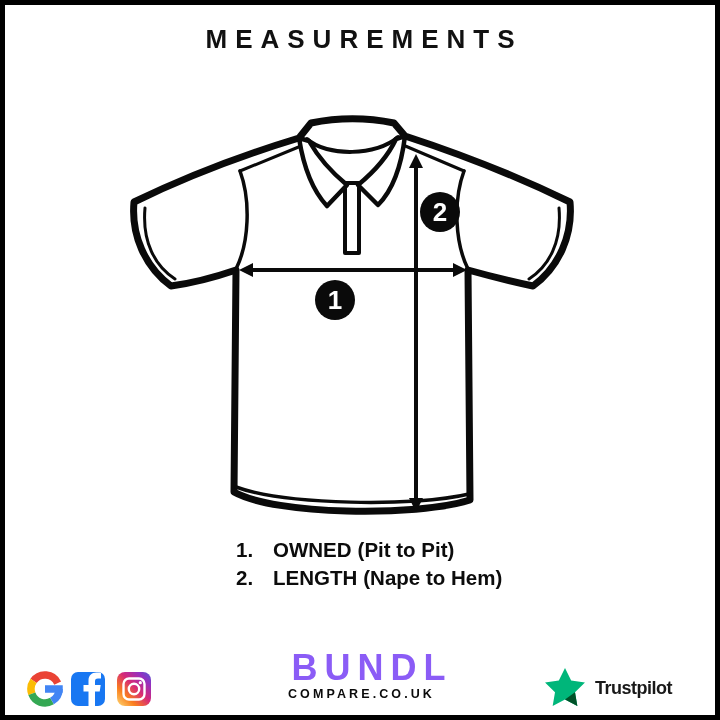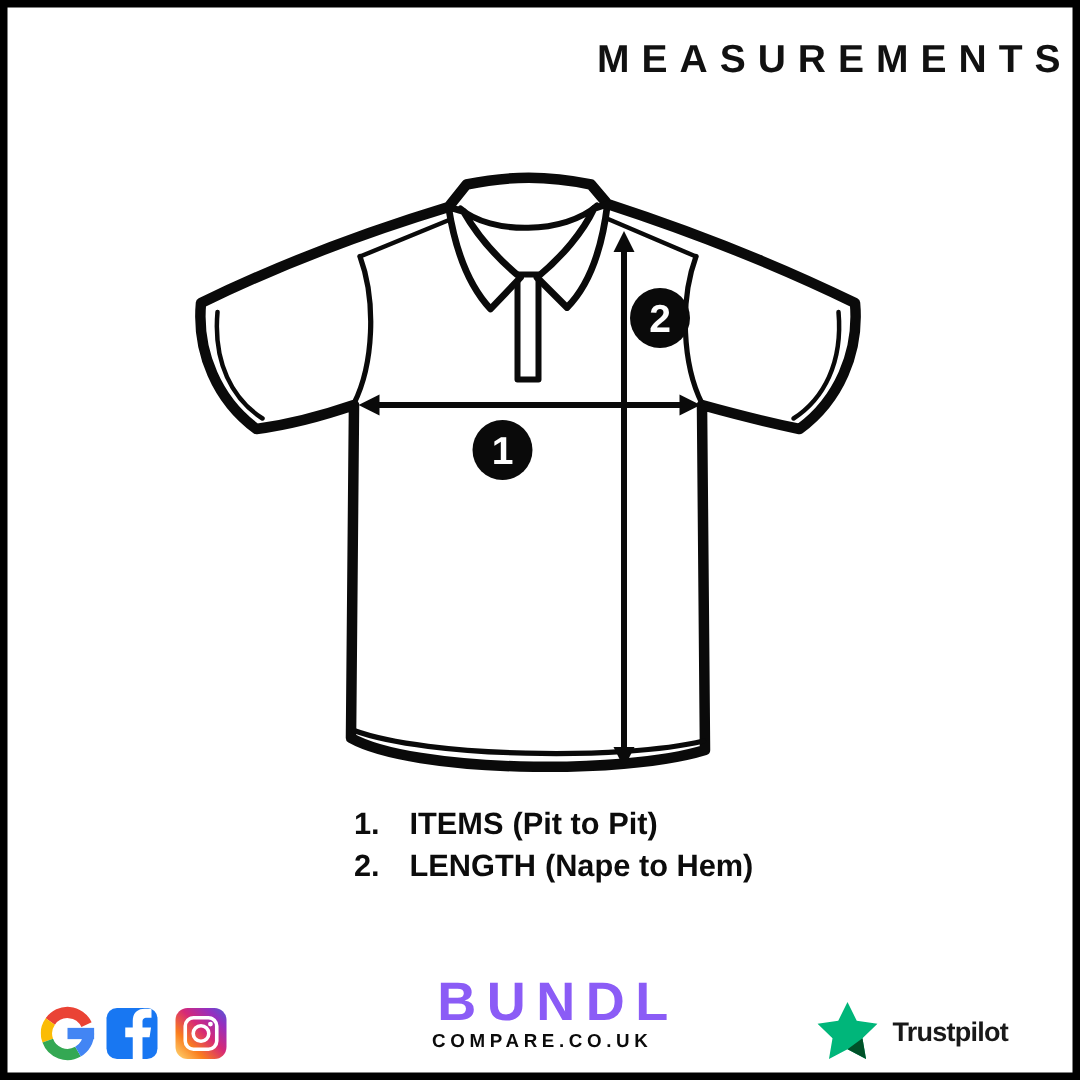--- a/index.html
+++ b/index.html
@@ -2,21 +2,21 @@
 <html><head>
 <meta charset="utf-8">
 <style>
   html,body{margin:0;padding:0;background:#888;}
   .frame{
     position:relative;width:720px;height:720px;box-sizing:border-box;
     background:#ffffff;border:5px solid #000;overflow:hidden;
     font-family:"Liberation Sans","DejaVu Sans",sans-serif;color:#111;
   }
   
-  .hdr{position:absolute;left:0;right:0;top:19px;text-align:right;}
+  .hdr{position:absolute;left:0;right:0;top:19px;text-align:center;}
   .title{font-size:26px;font-weight:bold;letter-spacing:8px;padding-left:8px;color:#111;}
   .subtitle{margin-top:9px;font-size:13px;font-weight:bold;letter-spacing:4.4px;padding-left:4px;line-height:20px;color:#151515;}
   
   .diagram{position:absolute;left:0;top:0;width:720px;height:720px;}
   
   .legend{position:absolute;left:231px;top:531px;font-size:20.5px;font-weight:bold;color:#0c0c0c;}
   .legend .row{display:flex;line-height:27.5px;}
   .legend .num{width:37px;}
   .legend .detail{margin-left:6px;}
   
@@ -90,21 +90,21 @@
     </g>
     <g>
       <circle cx="435" cy="207" r="20" fill="#0a0a0a"></circle>
       <text x="435" y="216" text-anchor="middle" fill="#ffffff" font-family="Liberation Sans, DejaVu Sans, sans-serif" font-size="26" font-weight="bold">2</text>
     </g>
   </svg>
 
   <div class="legend">
     <div class="row">
       <span class="num">1.</span>
-      <span>ITEMS</span>
+      <span>OWNED</span>
       <span class="detail">(Pit to Pit)</span>
     </div>
     <div class="row">
       <span class="num">2.</span>
       <span>LENGTH</span>
       <span class="detail">(Nape to Hem)</span>
     </div>
   </div>
 
   <svg class="social" viewBox="0 0 128 40">

